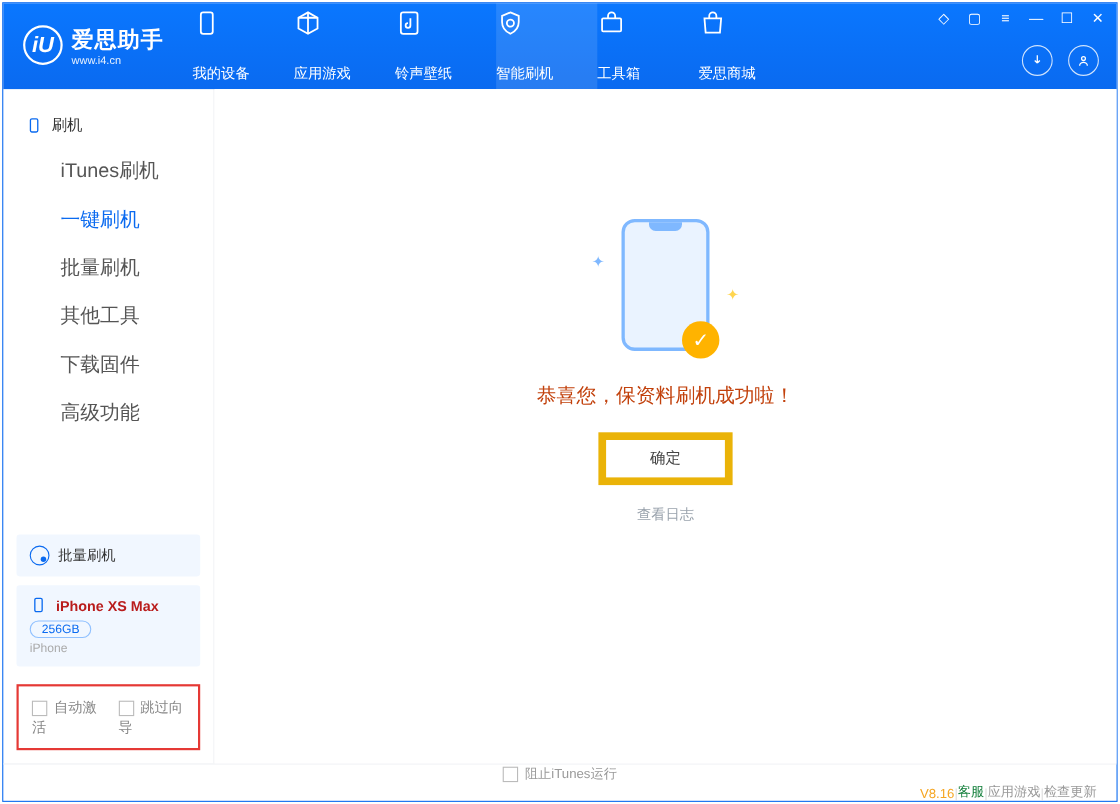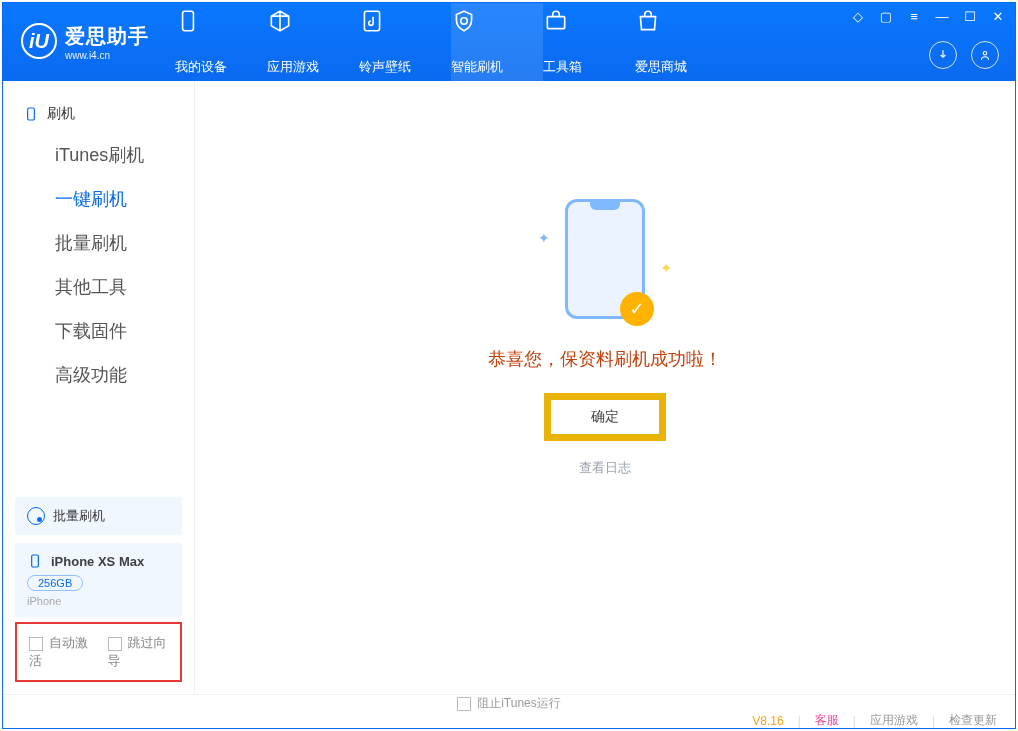--- a/index.html
+++ b/index.html
@@ -24,38 +24,38 @@
 .sidebar { width: 192px; border-right: 1px solid #eef0f3; display: flex; flex-direction: column; }
 .side-scroll { flex: 1; padding: 14px 0; overflow: auto; }
 .side-group { display: flex; align-items: center; gap: 8px; padding: 10px 20px; font-size: 14px; color: #333; font-weight: 500; }
 .side-sub { padding: 10px 20px 10px 52px; font-size: 18px; color: #555; cursor: pointer; }
 .side-sub.active { color: #0a6af0; }
 .side-bottom { padding: 0 12px 12px; }
 .card { background: #f1f7ff; border-radius: 3px; padding: 10px 12px; margin-bottom: 8px; font-size: 13px; color: #333; display: flex; align-items: center; gap: 8px; }
 .card .dot { width: 18px; height: 18px; border-radius: 50%; border: 1.5px solid #0a6af0; position: relative; flex-shrink: 0; }
 .card .dot::after { content: ""; position: absolute; width: 5px; height: 5px; background: #0a6af0; border-radius: 50%; right: 2px; bottom: 2px; }
 .device-card { background: #f1f7ff; border-radius: 3px; padding: 10px 12px; font-size: 13px; }
-.device-name { color: #404040; font-weight: 600; display: flex; align-items: center; gap: 8px; }
+.device-name { color: #b91c1c; font-weight: 600; display: flex; align-items: center; gap: 8px; }
 .cap-pill { display: inline-block; border: 1px solid #8fc0ff; color: #0a6af0; border-radius: 10px; padding: 1px 10px; font-size: 11px; margin-top: 6px; }
 .dev-sub { color: #aaa; font-size: 11px; margin-top: 4px; }
-.opt-row { border: 2px solid #e53935; padding: 10px 12px; display: flex; gap: 18px; font-size: 13px; color: #888; margin-top: 5px; }
+.opt-row { border: 2px solid #e53935; padding: 10px 12px; display: flex; gap: 18px; font-size: 13px; color: #888; margin-top: 16px; }
 .chk { width: 14px; height: 14px; border: 1px solid #bbb; display: inline-block; vertical-align: middle; margin-right: 6px; }
 .main { flex: 1; position: relative; background: #fff; }
 .success { position: absolute; left: 50%; top: 42%; transform: translate(-50%,-50%); text-align: center; }
 .phone-illus { width: 80px; height: 120px; margin: 0 auto 28px; position: relative; border: 3px solid #7fb8ff; border-radius: 12px; background: #eaf3ff; }
 .phone-illus .notch { position: absolute; top: 0; left: 50%; transform: translateX(-50%); width: 30px; height: 8px; background: #7fb8ff; border-radius: 0 0 6px 6px; }
 .phone-illus .badge { position: absolute; right: -12px; bottom: -10px; width: 34px; height: 34px; background: #ffb300; border-radius: 50%; display: flex; align-items: center; justify-content: center; color: #fff; font-size: 18px; }
 .spark { position: absolute; font-size: 14px; color: #7fb8ff; }
 .spark.l { left: -30px; top: 28px; }
 .spark.r { right: -30px; top: 58px; color: #ffd54f; }
 .msg { font-size: 18px; color: #c2410c; margin-bottom: 22px; }
 .ok-btn { display: inline-block; border: 7px solid #eab308; padding: 8px 40px; font-size: 14px; color: #444; cursor: pointer; background: #fff; }
 .logs { display: block; margin-top: 18px; color: #9aa3ad; font-size: 13px; cursor: pointer; }
 .statusbar { height: 34px; border-top: 1px solid #eef0f3; display: flex; align-items: center; padding: 0 18px; font-size: 12px; color: #999; flex-direction: column; }
-.statusbar .right { margin-left: auto; display: flex; align-items: center; gap: 14px; }
+.statusbar .right { margin-left: auto; display: flex; align-items: center; gap: 0; }
 .sep { color: #ddd; }
 </style>
 </head>
 <body>
 
 <div class="window">
 
   <div class="titlebar">
     <div class="logo">
       <div class="logo-badge">iU</div>
@@ -195,21 +195,21 @@
         <a class="logs">查看日志</a>
       </div>
     </div>
   </div>
 
   <div class="statusbar">
     <label><span class="chk"></span><span>阻止iTunes运行</span></label>
     <div class="right">
       <span style="color:#f5a623">V8.16</span>
       <span class="sep">|</span>
-      <a style="color:#ec4899">客服</a>
+      <a style="color:#15803d">客服</a>
       <span class="sep">|</span>
       <a style="color:#999">应用游戏</a>
       <span class="sep">|</span>
       <a style="color:#999">检查更新</a>
     </div>
   </div>
 
 </div>
 
 </body></html>

